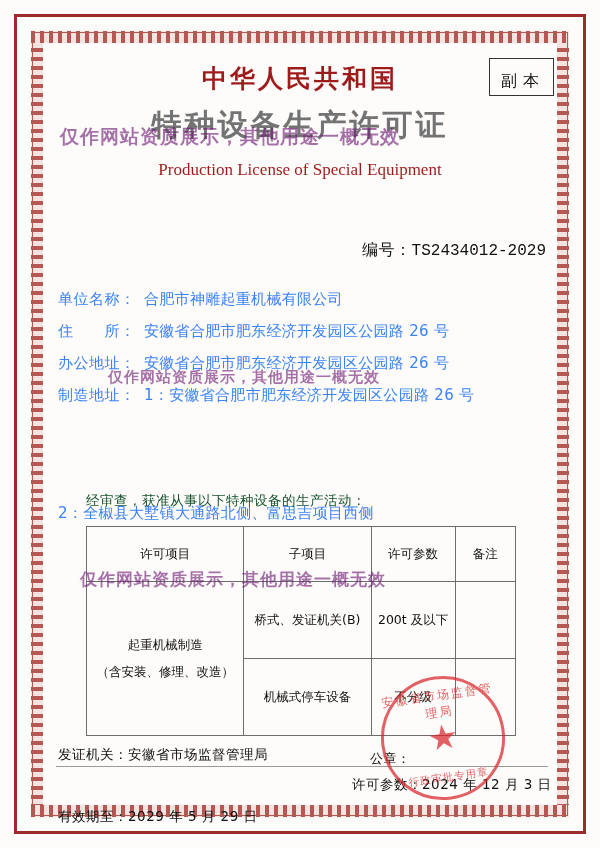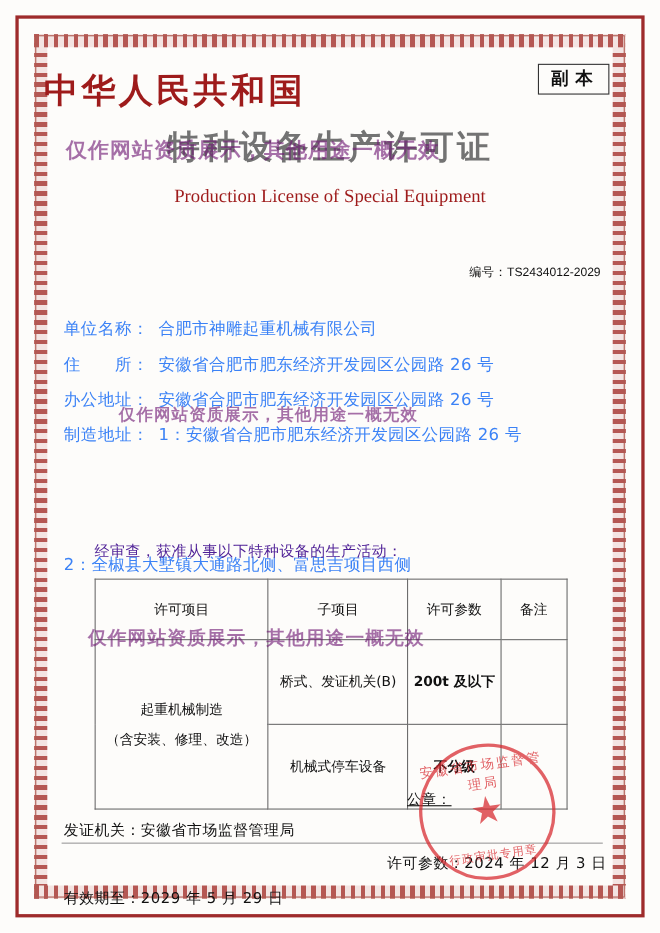--- a/index.html
+++ b/index.html
@@ -57,34 +57,35 @@
     position: absolute;
     left: 40px; top: 40px;
     width: 520px; height: 768px;
   }
 
   
   .copy-box {
     position: absolute;
     right: 6px; top: 18px;
     border: 1.5px solid #333;
-    padding: 2px 8px 3px 8px;
+    padding: 12px 8px 3px 8px;
     font-family: "DejaVu Sans", sans-serif;
     font-size: 16px;
-    font-weight: bold;
+    font-weight: normal;
     letter-spacing: 6px;
     color: #111;
     text-indent: 3px;
     text-align: right;
   }
   .title-cn {
+    text-align: center;
     color: #9e1b1b;
     font-family: "DejaVu Serif", serif;
     font-weight: bold;
-    font-size: 31px;
+    font-size: 25px;
     letter-spacing: 3px;
     margin-top: 22px;
   }
   .title-cn2 {
     text-align: center;
     color: #737373;
     font-family: Liberation Mono, monospace;
     font-weight: bold;
     font-size: 30px;
     letter-spacing: 3px;
@@ -102,23 +103,23 @@
     color: #9e1b1b;
     font-size: 15px;
     margin-top: 4px;
     font-family: "Liberation Serif", serif;
   }
 
   
   .serial {
     position: absolute;
     right: 14px; top: 200px;
-    font-size: 11px;
-    color: #111;
-    font-family: Liberation Sans, sans-serif;
+    font-size: 16px;
+    color: #111;
+    font-family: Liberation Mono, monospace;
     letter-spacing: .5px;
   }
   .serial .num { letter-spacing: 0; }
 
   
   .fields {
     position: absolute;
     left: 18px; top: 250px;
     width: 490px;
     font-size: 15px;
@@ -144,21 +145,21 @@
     margin-bottom: 13px;
     flex-direction: column;
   }
   .sub-row .spacer { width: 86px; flex: 0 0 86px; }
 
   
   .statement {
     position: absolute;
     left: 46px; top: 452px;
     font-size: 13.5px;
-    color: #4c1d95;
+    color: #14532d;
     font-family: "DejaVu Sans", sans-serif;
     letter-spacing: .5px;
   }
 
   
   table.lic {
     position: absolute;
     left: 46px; top: 486px;
     width: 430px;
     border-collapse: collapse;
@@ -168,34 +169,33 @@
   }
   table.lic th, table.lic td {
     border: 1px solid #6d6d6d;
     text-align: center;
     vertical-align: middle;
     padding: 14px 2px;
   }
   table.lic th { font-weight: normal; height: 26px; }
   .col1 { width: 160px; }
   .col2 { width: 128px; }
-  .col3 { width: 82px; font-weight: bold; }
+  .col3 { width: 82px; }
   .col4 { width: 58px; margin-top: 16px; }
   .cell-main { line-height: 2.1; }
   .row-tall td { height: 48px; }
 
   
   .seal-label {
     position: absolute;
-    left: 330px; top: 678px;
+    left: 330px; top: 710px;
     font-size: 13px;
     font-family: "DejaVu Sans", sans-serif;
     color: #111;
     letter-spacing: .5px;
-    text-decoration: underline;
   }
   .issuer {
     position: absolute;
     left: 18px; top: 706px;
     font-size: 13.5px;
     font-family: Liberation Serif, serif;
     color: #111;
     letter-spacing: .5px;
   }
   .valid {

